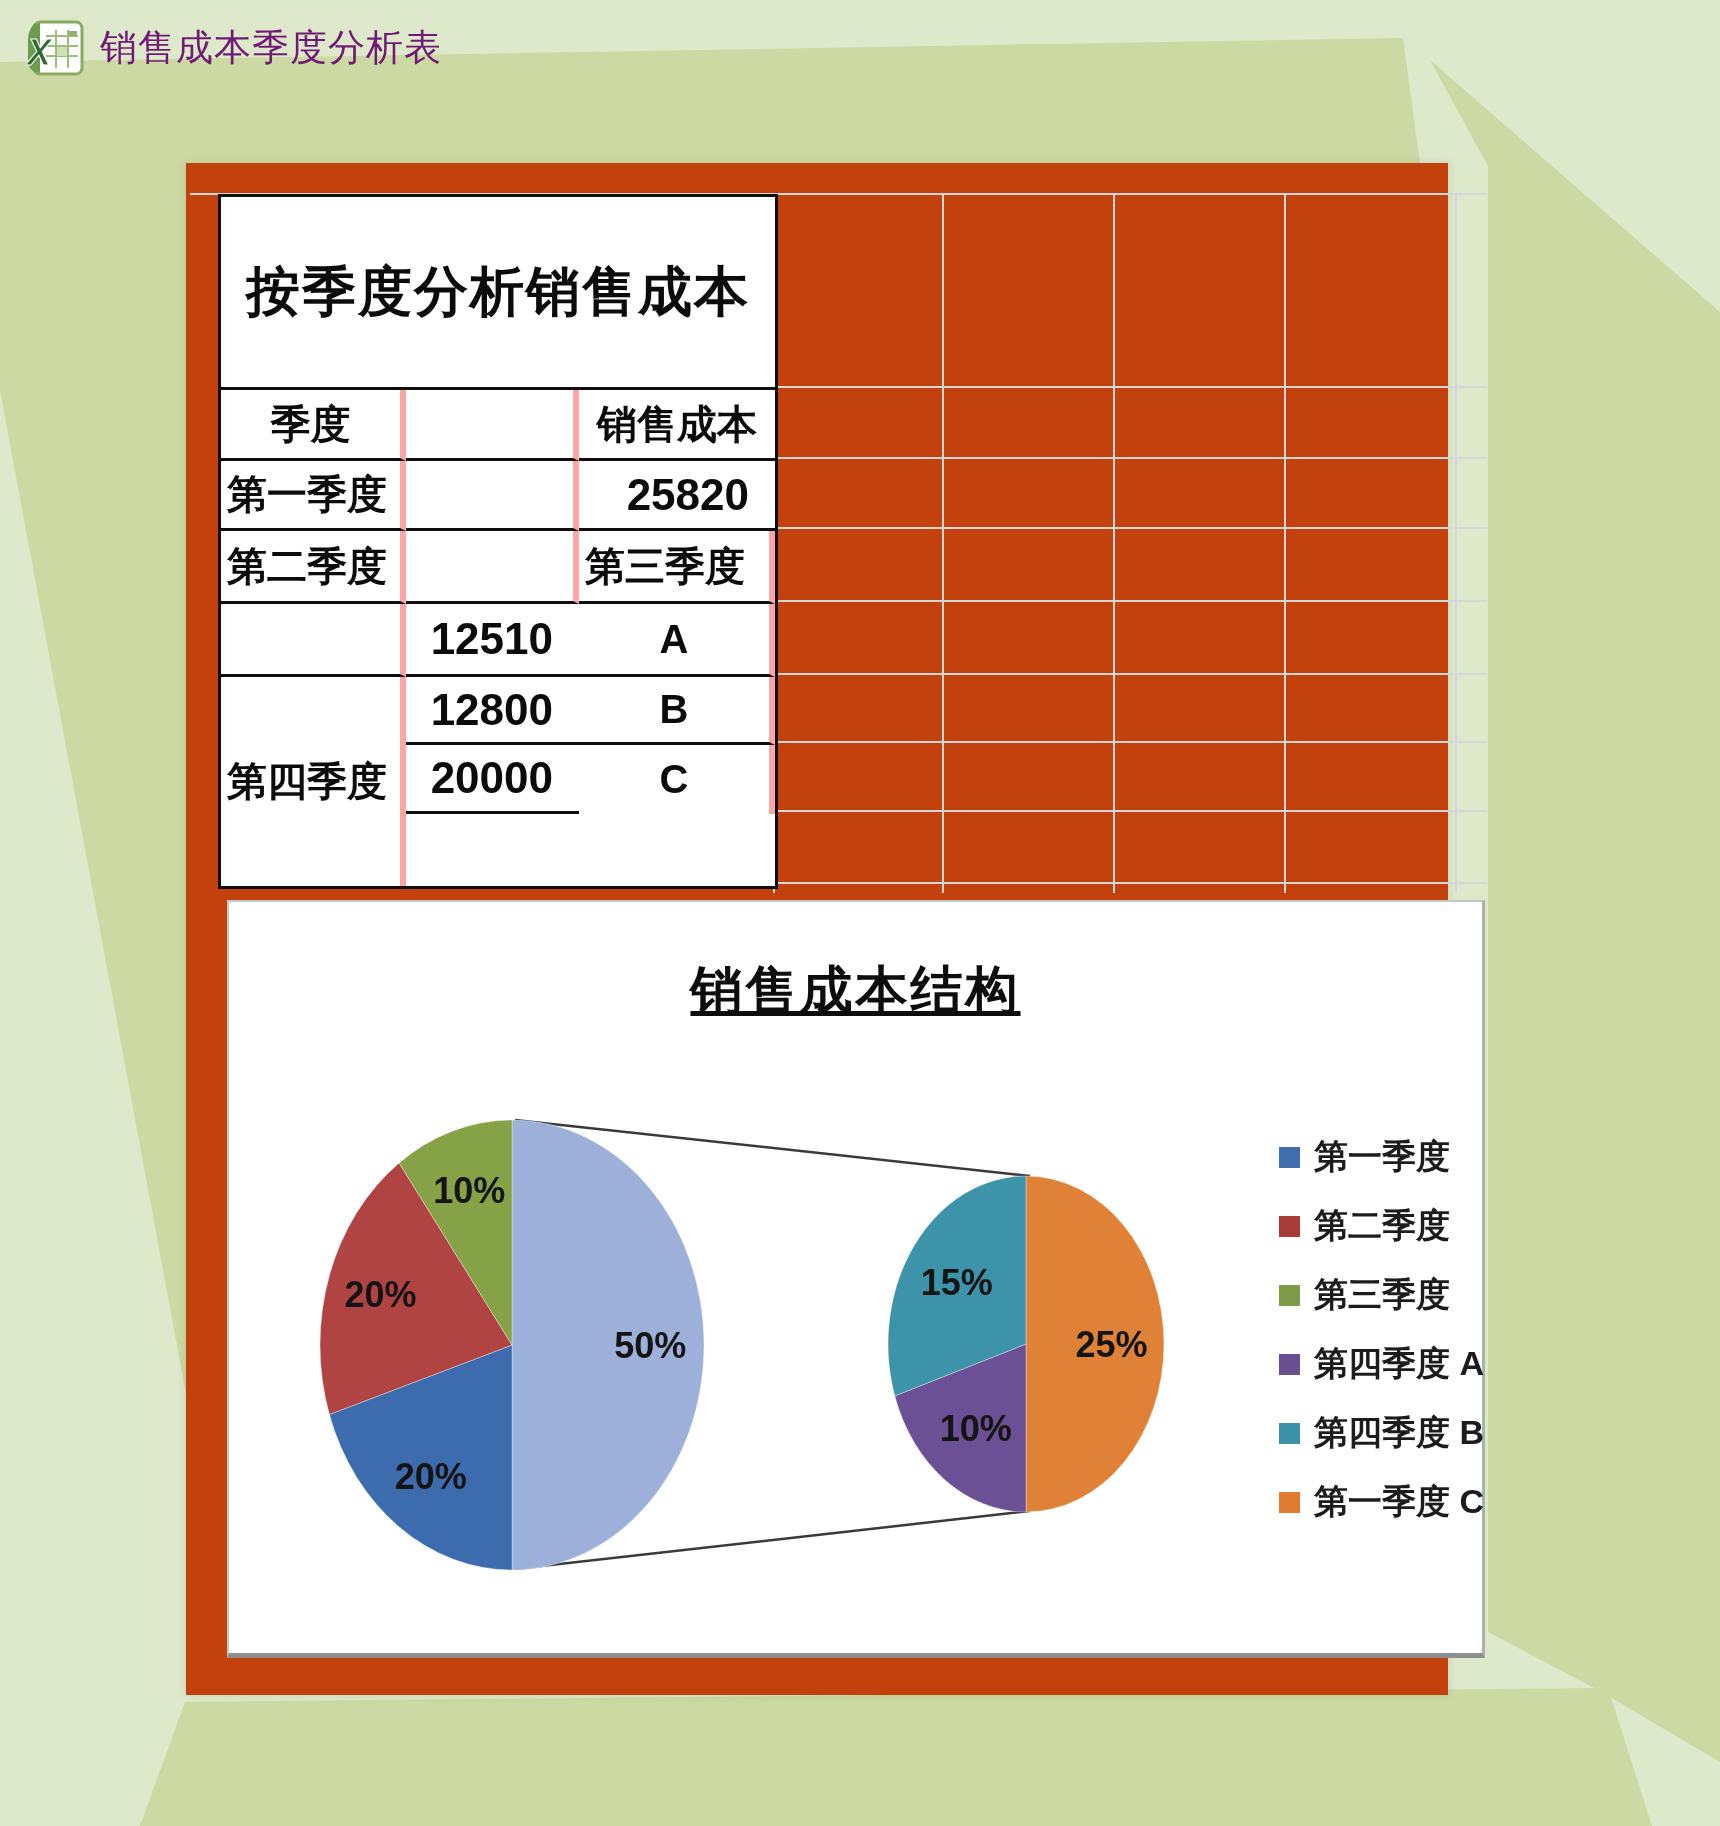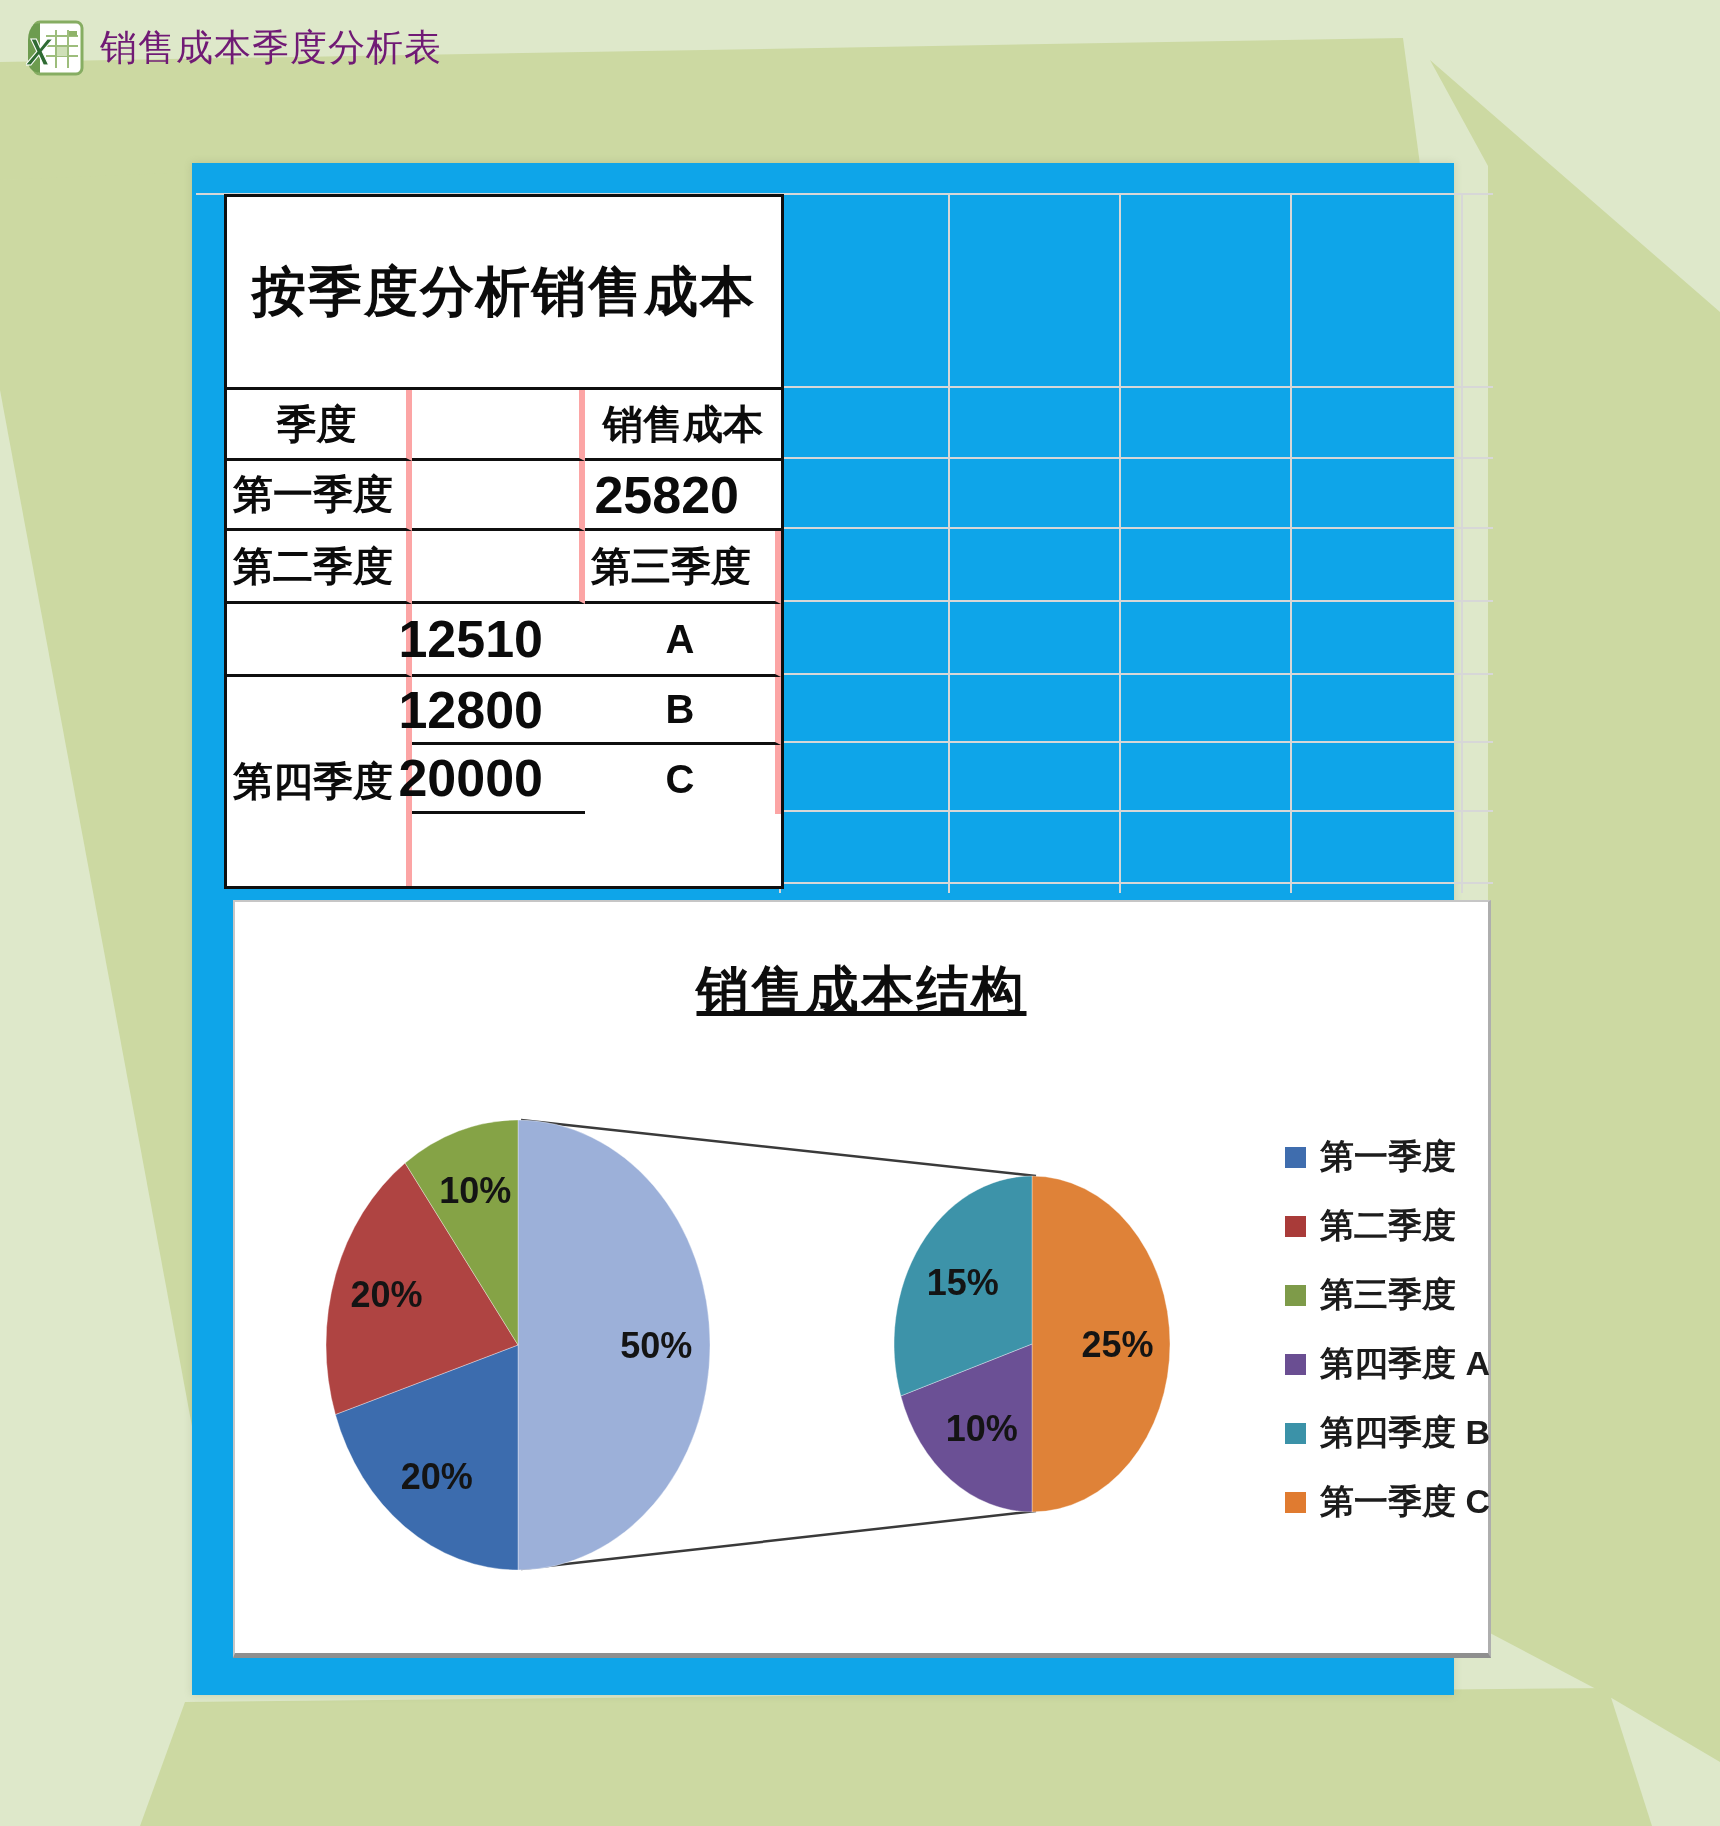--- a/index.html
+++ b/index.html
@@ -10,22 +10,22 @@
     color:#111;
   }
   #bg{position:absolute;left:0;top:0;z-index:0;}
 
   
   .page-header{position:absolute;left:26px;top:20px;display:flex;align-items:center;gap:16px;z-index:5;}
   .page-title{font-size:37px;font-weight:500;color:#701a75;letter-spacing:1px;}
 
   
   .sheet{
-    position:absolute;left:192px;top:163px;width:1262px;height:1532px;
-    background:#0ea5e9;z-index:2;box-shadow:0 0 8px rgba(90,100,60,0.18);
+    position:absolute;left:186px;top:163px;width:1262px;height:1532px;
+    background:#c2410c;z-index:2;box-shadow:0 0 8px rgba(90,100,60,0.18);
   }
   .gridlines{position:absolute;left:0;top:0;}
 
   
   .xl-table{
     position:absolute;left:32px;top:31px;
     display:grid;
     grid-template-columns:185px 173px 196px;
     grid-template-rows:193px 71px 70px 73px 73px 68px 69px 72px;
     border:3px solid #0f0f0f;
@@ -34,21 +34,21 @@
   .xl-table > div{
     border-right:6px solid #fca5a5;border-bottom:3px solid #0f0f0f;
     display:flex;align-items:center;box-sizing:border-box;
     font-weight:700;color:#0b0b0b;
   }
   .xl-table > div.last-col{border-right:none;}
   .xl-table > div.last-row{border-bottom:none;}
   .cell-title{grid-column:1/4;grid-row:1;justify-content:center;font-size:54px;letter-spacing:2px;}
   .cell-center{justify-content:center;font-size:40px;}
   .cell-label{padding-left:6px;font-size:40px;}
-  .cell-value{justify-content:flex-end;padding-right:42px;font-size:52px;font-weight:600;}
+  .cell-value{justify-content:flex-end;padding-right:26px;font-size:44px;font-weight:600;}
   .cell-sub{justify-content:center;font-size:40px;font-weight:600;}
   .cell-q4{grid-column:1;grid-row:6/9;padding-left:6px;font-size:40px;}
 
   
   .chart-frame{
     position:absolute;left:41px;top:737px;width:1258px;height:758px;
     background:#fff;box-sizing:border-box;
     border:2px solid #c6c6c6;
     border-right:3px solid #aeaeae;
     border-bottom:5px solid #8f8f8f;

